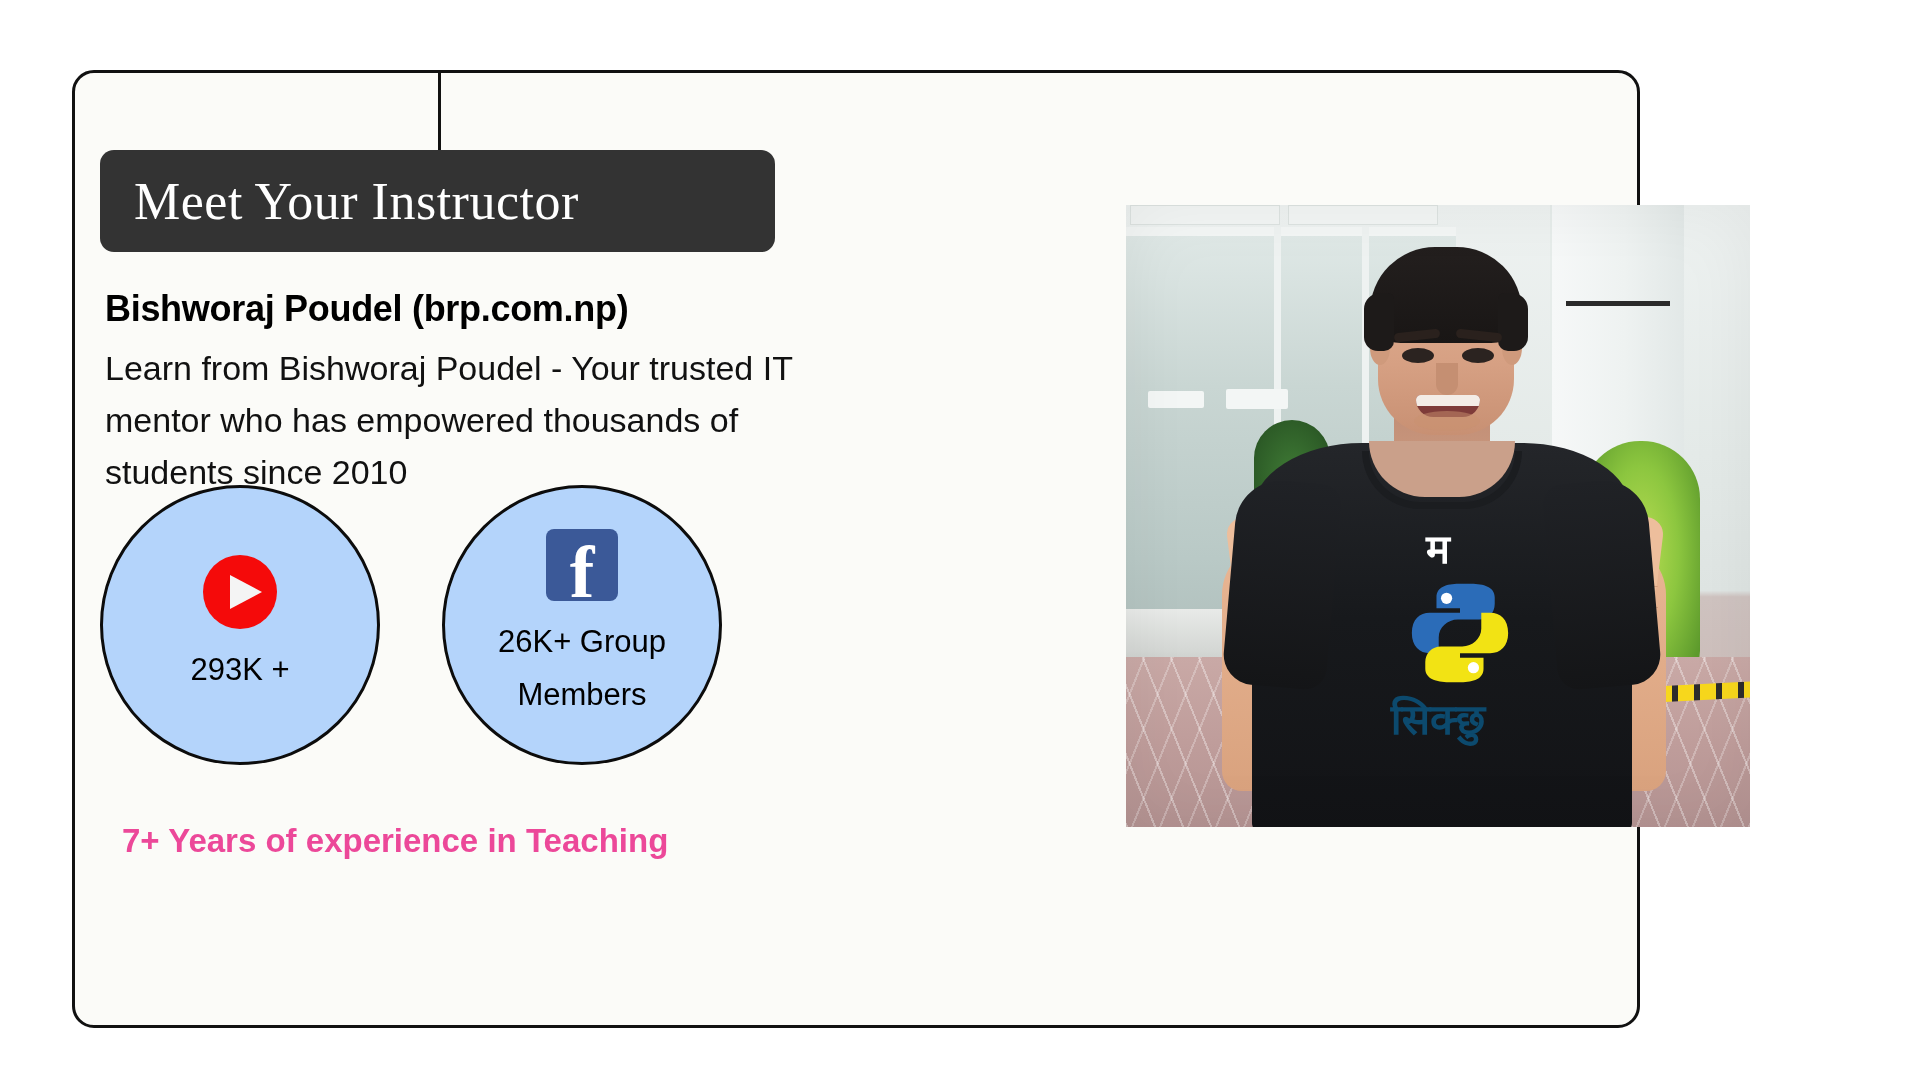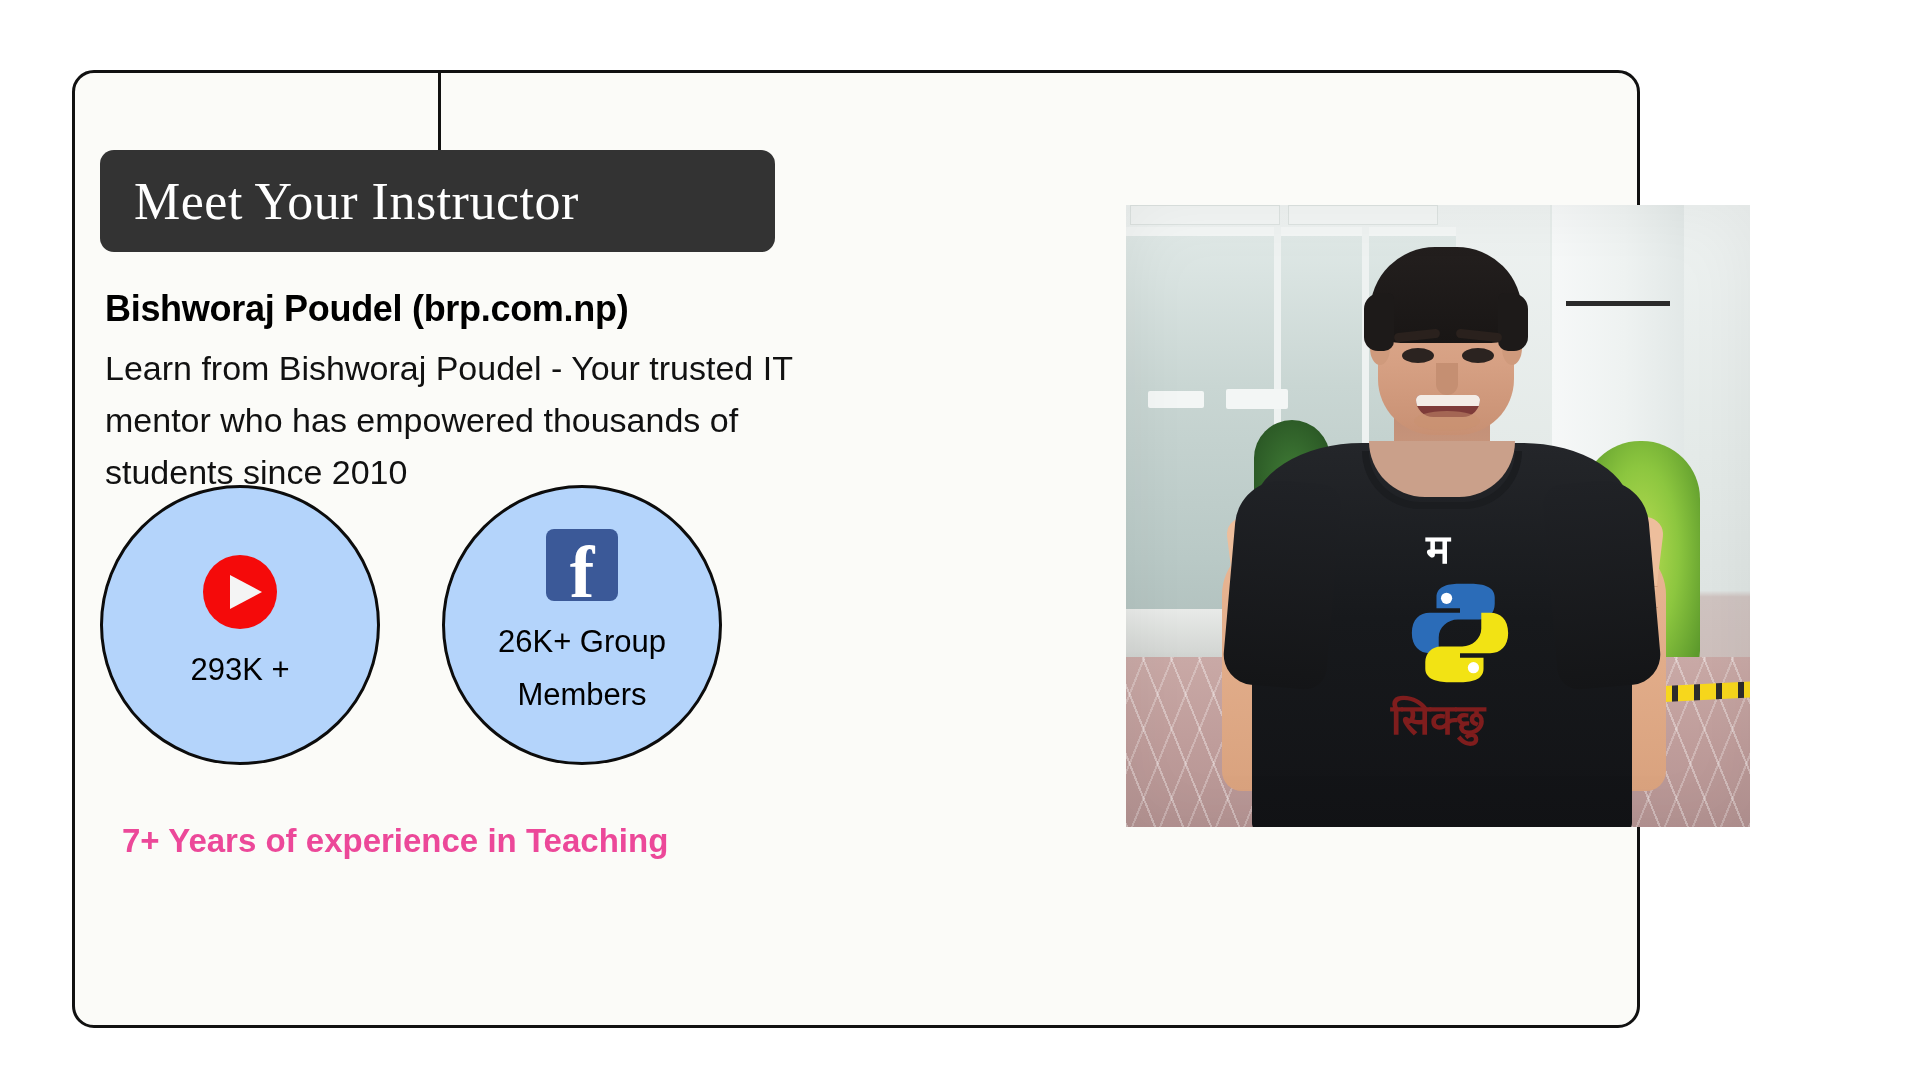--- a/index.html
+++ b/index.html
@@ -351,21 +351,21 @@
     position: absolute; left: 0; right: 0; top: 324px;
     text-align: center; color: #ffffff;
     font-size: 40px; line-height: 40px; font-weight: 700;
     font-family: "DejaVu Sans", sans-serif;
   }
   .py-logo {
     position: absolute; left: 278px; top: 372px; width: 112px; height: 112px;
   }
   .print-sikchhu {
     position: absolute; left: 0; right: 0; top: 492px;
-    text-align: center; color: #7f1d1d;
+    text-align: center; color: #0c4a6e;
     font-size: 42px; line-height: 46px; font-weight: 700;
     font-family: "DejaVu Sans", sans-serif;
   }
   .print-brand {
     position: absolute; left: 0; right: 0; top: 556px;
     display: flex; align-items: center; justify-content: center; gap: 7px;
   }
   .brand-gear {
     width: 26px; height: 26px; position: relative;
   }

